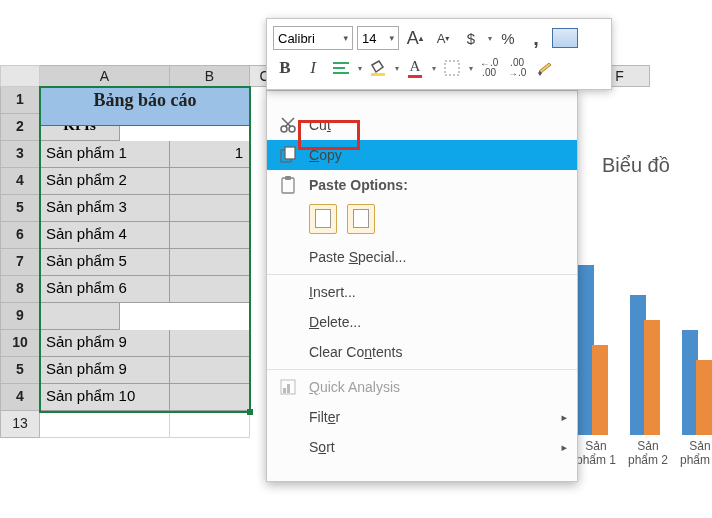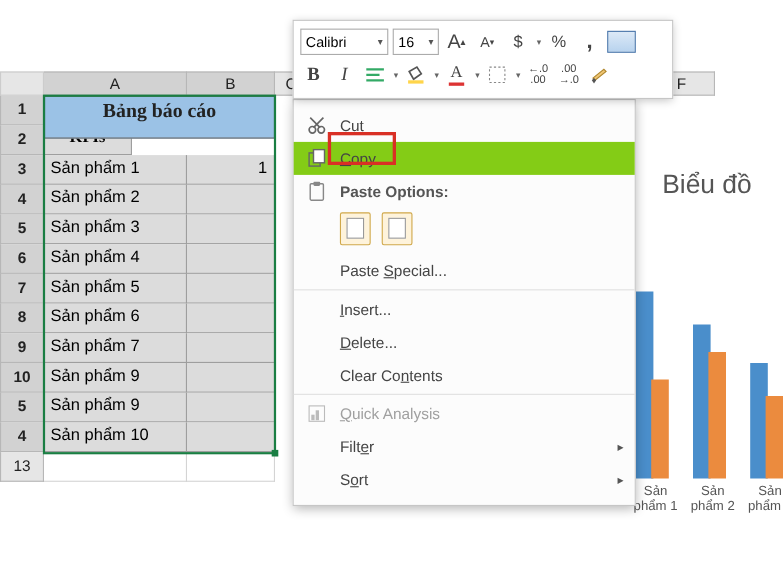--- a/index.html
+++ b/index.html
@@ -158,33 +158,33 @@
   
   .ctx {
     position: absolute;
     top: 90px;
     left: 266px;
     width: 312px;
     background: #fcfcfc;
     border: 1px solid #c6c6c6;
     box-shadow: 0 3px 10px rgba(0,0,0,0.3);
     z-index: 40;
-    padding: 8px 0;
+    padding: 19px 0;
   }
   .ctx-item {
     display: flex;
     align-items: center;
     height: 30px;
     padding: 0 18px 0 10px;
     gap: 10px;
     color: #444;
     font-size: 14px;
     position: relative;
   }
-  .ctx-item.hover { background: #84cc16; }
+  .ctx-item.hover { background: #0ea5e9; }
   .ctx-item.disabled { color: #a0a0a0; align-items: center; }
   .ctx-sep { height: 1px; background: #e0e0e0; margin: 2px 0; }
   .ctx-icon {
     width: 22px; height: 22px;
     display: flex; align-items: center; justify-content: center;
     color: #666;
   }
   .ctx-arrow {
     position: absolute; right: 10px; font-size: 11px; color: #555;
   }
@@ -216,21 +216,21 @@
     border: 3px solid #d93025;
     z-index: 60;
     pointer-events: none;
   }
 
   
   .chart-title {
     position: absolute;
     top: 154px;
     left: 602px;
-    font-size: 24px;
+    font-size: 20px;
     color: #555;
   }
   .chart-area {
     position: absolute;
     top: 245px;
     left: 578px;
     width: 140px;
     height: 220px;
   }
   .bar-group { position: absolute; bottom: 30px; width: 42px; }
@@ -291,21 +291,20 @@
     <div class="cell sel">Sản phẩm 5</div>
     <div class="cell sel narrow"></div>
   </div>
   <div class="row">
     <div class="row-h sel">8</div>
     <div class="cell sel">Sản phẩm 6</div>
     <div class="cell sel narrow"></div>
   </div>
   <div class="row">
     <div class="row-h sel">9</div>
-    <div class="cell sel">Sản phẩm 7</div>
     <div class="cell sel narrow"></div>
   </div>
   <div class="row">
     <div class="row-h sel">10</div>
     <div class="cell sel">Sản phẩm 9</div>
     <div class="cell sel narrow"></div>
   </div>
   <div class="row">
     <div class="row-h sel">5</div>
     <div class="cell sel">Sản phẩm 9</div>
@@ -327,21 +326,21 @@
   <div class="sel-handle"></div>
 </div>
 
 <div class="mini-toolbar">
   <div class="mt-row">
     <div class="mt-font">
       <span>Calibri</span>
       <span class="caret">▾</span>
     </div>
     <div class="mt-size">
-      <span>16</span>
+      <span>14</span>
       <span class="caret">▾</span>
     </div>
     <div class="iconbtn" style="font-size:18px">A<span style="font-size:9px;vertical-align:super">▴</span></div>
     <div class="iconbtn" style="font-size:13px">A<span style="font-size:8px;vertical-align:super">▾</span></div>
     <div class="iconbtn">$</div>
     <span class="dd">▾</span>
     <div class="iconbtn">%</div>
     <div class="iconbtn" style="font-size:20px;font-weight:bold">,</div>
     <div class="iconbtn">
         <div class="mergeicon"></div>

